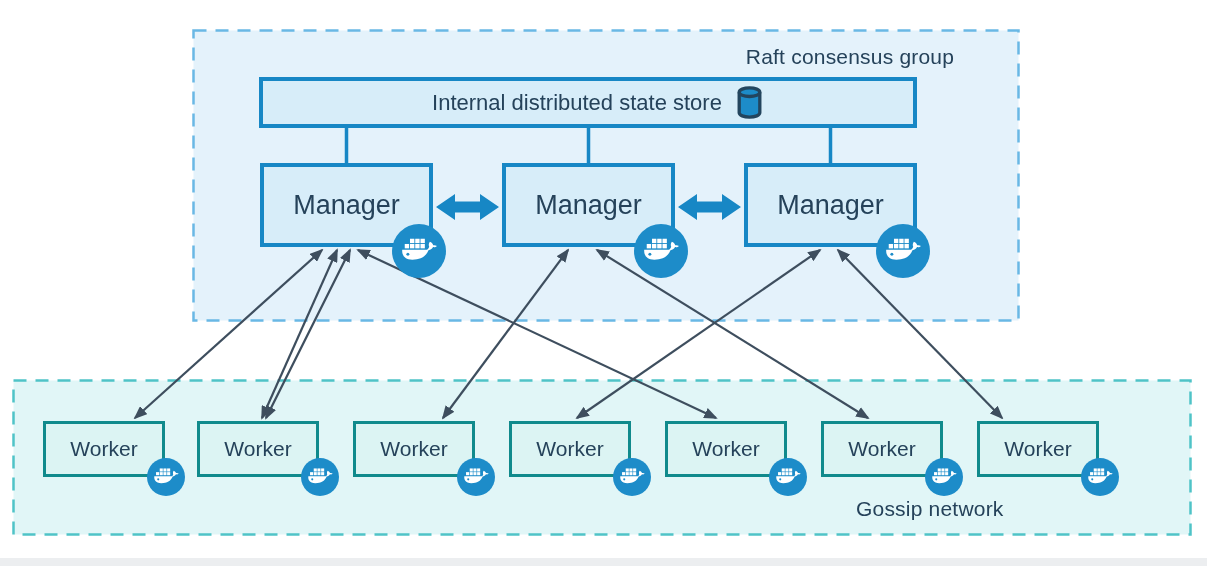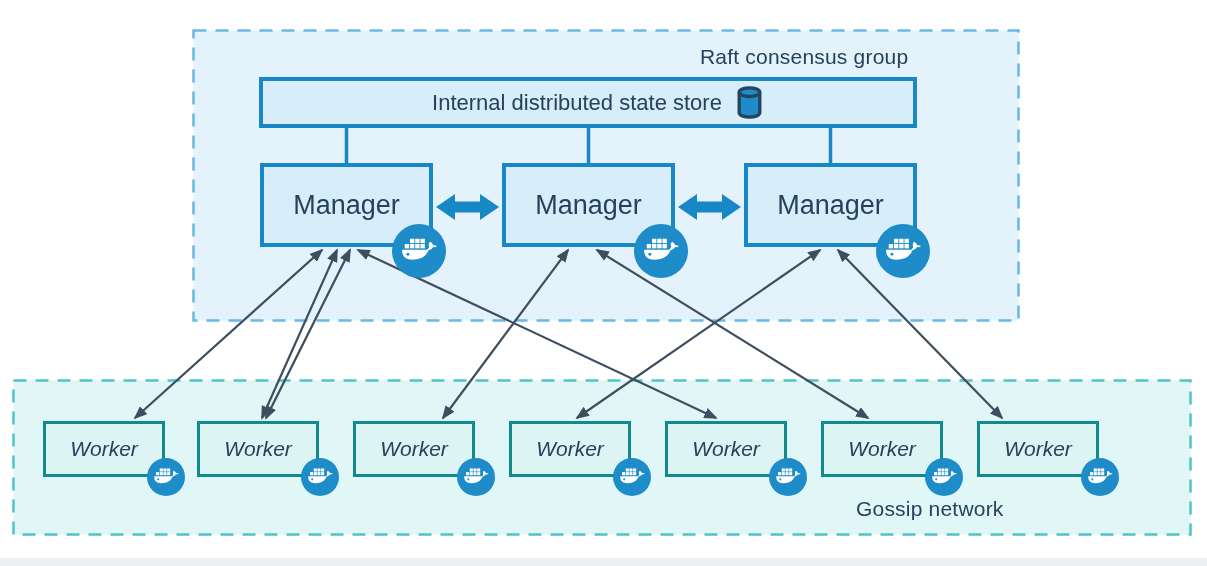--- a/index.html
+++ b/index.html
@@ -11,21 +11,21 @@
   .abs{position:absolute;box-sizing:border-box;}
   .group-label{font-size:21px;letter-spacing:.2px;color:#25425a;}
   .node{
     display:flex;align-items:center;justify-content:center;
     background:#d7edf9;border:4px solid #1787c5;color:#25425a;
   }
   .state-store{font-size:22px;gap:14px;padding-left:19px;}
   .manager{font-size:27px;text-align:right;}
   .worker{
     background:#dcf4f3;border:3px solid #108a8c;font-size:21px;
-    display:flex;align-items:center;justify-content:center;font-style:italic;
+    display:flex;align-items:center;justify-content:center;
   }
   .badge{
     position:absolute;border-radius:50%;background:#1d8cc9;
     display:flex;align-items:center;justify-content:center;
   }
   .badge-lg{width:54px;height:54px;}
   .badge-sm{width:38px;height:38px;}
   .badge svg{width:74%;height:74%;}
   .bottom-strip{position:absolute;left:0;bottom:0;width:100%;height:8px;background:#eceef0;}
 </style>
@@ -75,21 +75,21 @@
       <line x1="337" y1="250" x2="262" y2="418" marker-start="url(#ah)" marker-end="url(#ah)"></line>
       <line x1="350" y1="250" x2="266" y2="418" marker-start="url(#ah)" marker-end="url(#ah)"></line>
       <line x1="358" y1="250" x2="716" y2="418" marker-start="url(#ah)" marker-end="url(#ah)"></line>
       <line x1="568" y1="250" x2="443" y2="418" marker-start="url(#ah)" marker-end="url(#ah)"></line>
       <line x1="597" y1="250" x2="868" y2="418" marker-start="url(#ah)" marker-end="url(#ah)"></line>
       <line x1="820" y1="250" x2="577" y2="418" marker-start="url(#ah)" marker-end="url(#ah)"></line>
       <line x1="838" y1="250" x2="1002" y2="418" marker-start="url(#ah)" marker-end="url(#ah)"></line>
     </g>
   </svg>
 
-  <div class="abs group-label" style="left:700px;top:45px;width:300px;text-align:left;">Raft consensus group</div>
+  <div class="abs group-label" style="left:700px;top:45px;width:300px;text-align:center;">Raft consensus group</div>
   <div class="abs group-label" style="left:856px;top:497px;width:300px;text-align:left;">Gossip network</div>
 
   <div class="abs node state-store" style="left:259px;top:77px;width:658px;height:51px;">
     <span>Internal distributed state store</span>
     <svg width="27" height="33" viewBox="0 0 26 32">
       <path d="M3 6 v20 c0 2.3 4.5 4.2 10 4.2 s10-1.9 10-4.2 V6" fill="#1d8cc9" stroke="#23455e" stroke-width="3.2" stroke-linejoin="round"></path>
       <ellipse cx="13" cy="6" rx="10" ry="4.2" fill="#1d8cc9" stroke="#23455e" stroke-width="3.2"></ellipse>
     </svg>
   </div>
 

